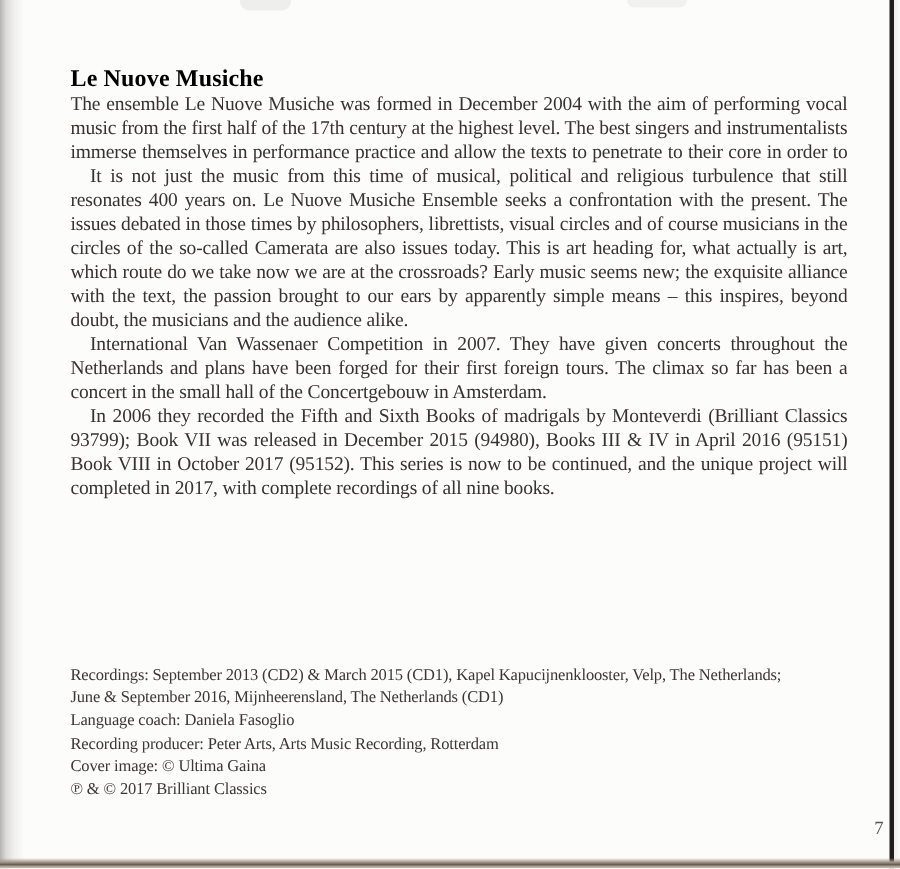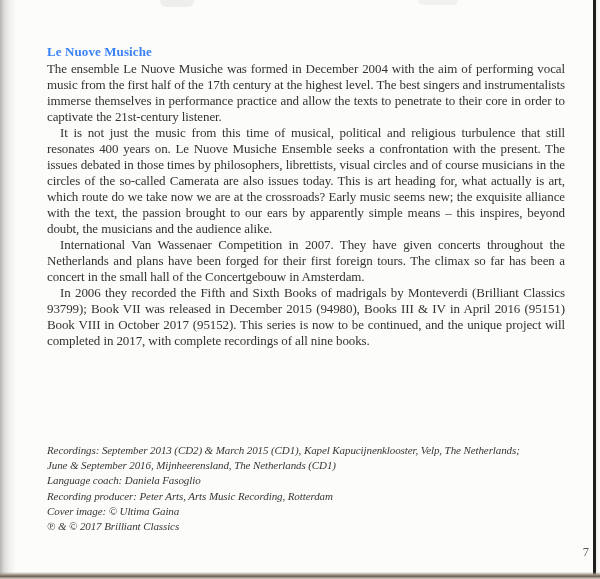--- a/index.html
+++ b/index.html
@@ -10,24 +10,24 @@
     background: #fcfcfb;
     overflow: hidden;
     font-family: "Liberation Serif", "DejaVu Serif", serif;
     color: #36332f;
   }
   .title {
     position: absolute;
     left: 47px;
     top: 44px;
     margin: 0;
-    font-size: 13px;
+    font-size: 16px;
     font-weight: bold;
     letter-spacing: 0.1px;
-    color: #3b82f6;
+    color: #000000;
   }
   .body-text {
     position: absolute;
     left: 47px;
     top: 61px;
     width: 518px;
     font-size: 13px;
     line-height: 16px;
     letter-spacing: -0.1px;
   }
@@ -43,21 +43,21 @@
   .credits {
     position: absolute;
     left: 47px;
     top: 443px;
     width: 545px;
     font-size: 11px;
     line-height: 15.2px;
     letter-spacing: -0.1px;
     color: #3a3733;
   }
-  .credit-line { white-space: nowrap; font-style: italic; }
+  .credit-line { white-space: nowrap; }
   .page-number {
     position: absolute;
     top: 545px;
     right: 11px;
     font-size: 12.5px;
     color: #5a564f;
   }
   
   .edge-left {
     position: absolute;
@@ -108,21 +108,20 @@
 
 <div class="scan">
 
   <h1 class="title">Le Nuove Musiche</h1>
 
   <div class="body-text">
     <div class="para">
       <div class="line">The ensemble Le Nuove Musiche was formed in December 2004 with the aim of performing vocal</div>
       <div class="line">music from the first half of the 17th century at the highest level. The best singers and instrumentalists</div>
       <div class="line">immerse themselves in performance practice and allow the texts to penetrate to their core in order to</div>
-      <div class="line last">captivate the 21st-century listener.</div>
     </div>
     <div class="para indent">
       <div class="line">It is not just the music from this time of musical, political and religious turbulence that still</div>
       <div class="line">resonates 400 years on. Le Nuove Musiche Ensemble seeks a confrontation with the present. The</div>
       <div class="line">issues debated in those times by philosophers, librettists, visual circles and of course musicians in the</div>
       <div class="line">circles of the so-called Camerata are also issues today. This is art heading for, what actually is art,</div>
       <div class="line">which route do we take now we are at the crossroads? Early music seems new; the exquisite alliance</div>
       <div class="line">with the text, the passion brought to our ears by apparently simple means – this inspires, beyond</div>
       <div class="line last">doubt, the musicians and the audience alike.</div>
     </div>

